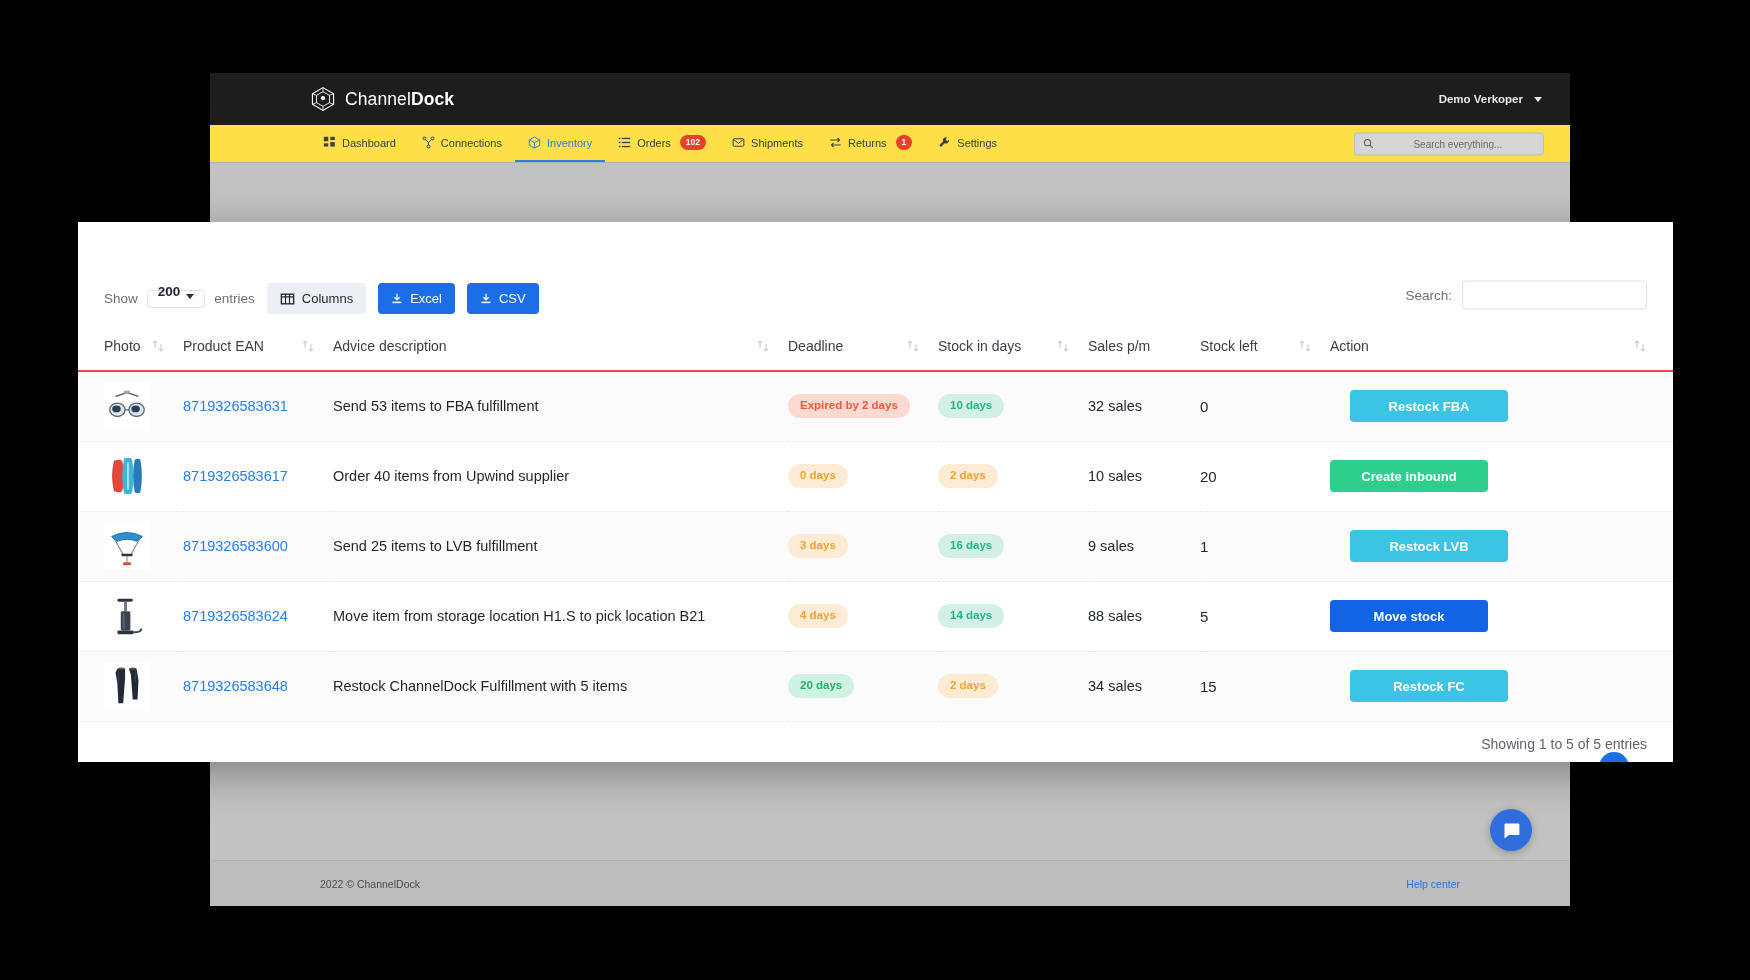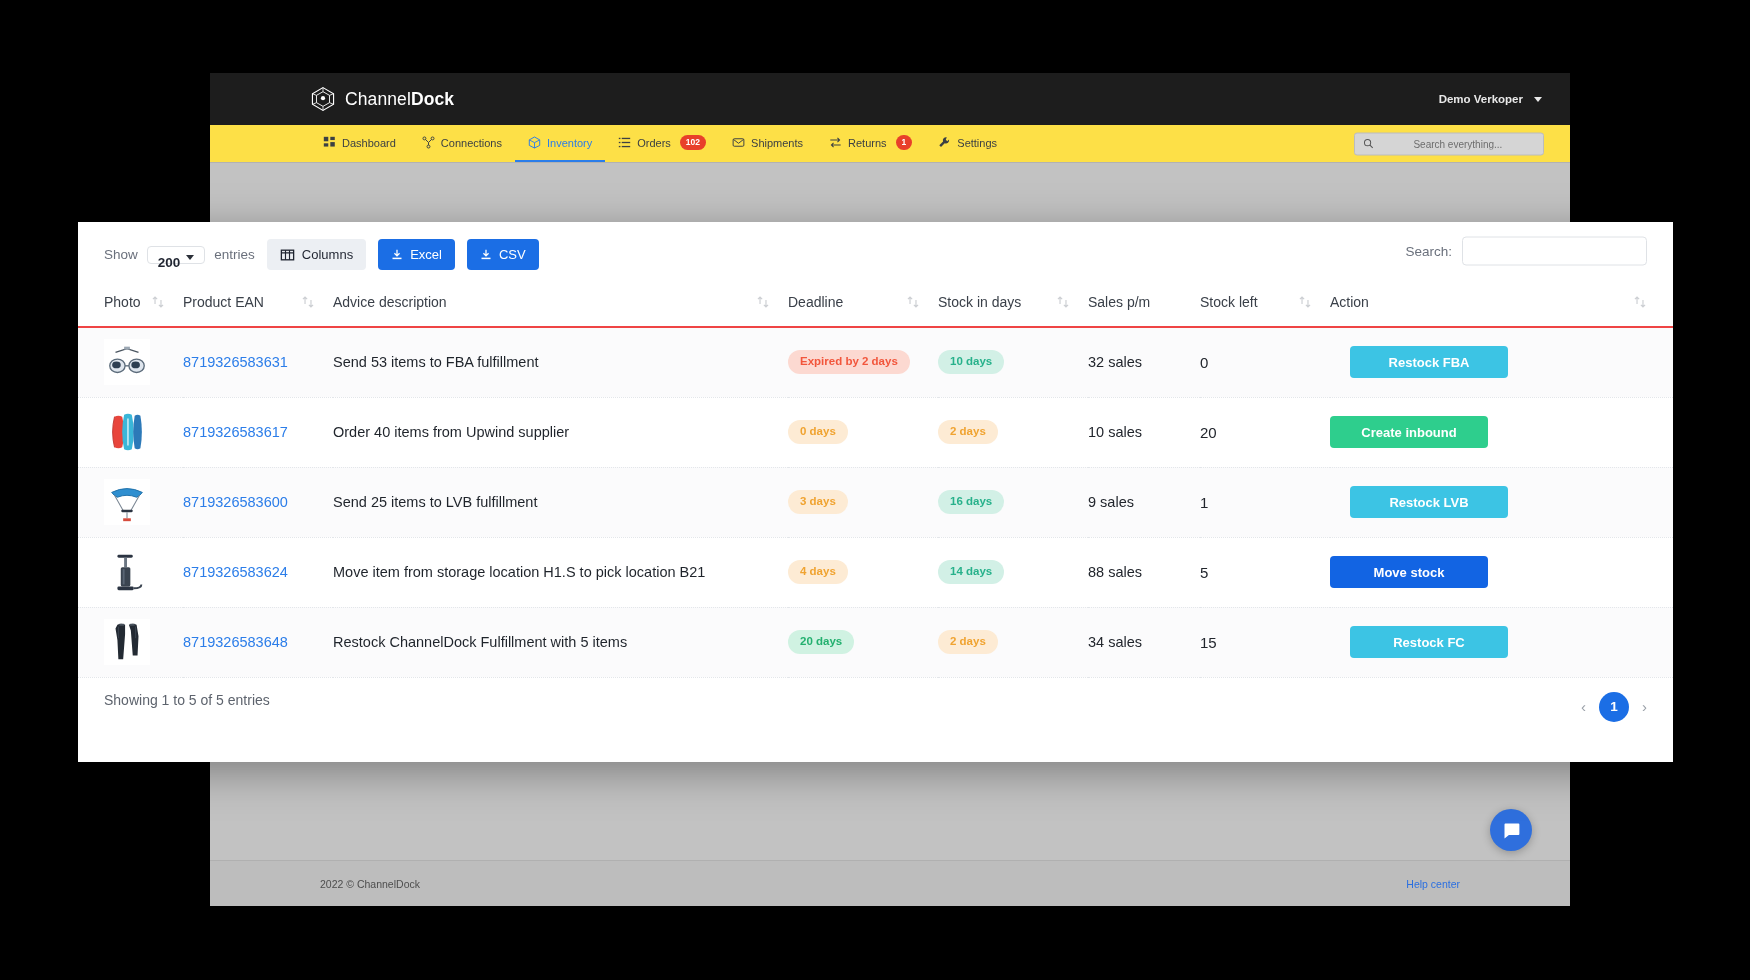--- a/index.html
+++ b/index.html
@@ -94,26 +94,27 @@
     width: 1595px; height: 540px;
     background: #fff;
     box-shadow: 0 10px 40px rgba(0,0,0,.35);
     overflow: hidden;
   }
 
   .panel-toolbar {
     display: flex; align-items: center;
     padding: 17px 26px 10px 26px;
     position: relative;
+    margin-top: 44px;
   }
   .show-label, .entries-label { font-size: 13.5px; color: #6a707c; }
   .len-select {
     margin: 0 9px; height: 16px; min-width: 56px;
     border: 1px solid #dfe2e6; border-radius: 4px; background: #fff;
-    display: flex; align-items: flex-start; justify-content: center; gap: 6px;
+    display: flex; align-items: flex-end; justify-content: center; gap: 6px;
     padding: 8px 10px; font-size: 13.5px; color: #1f2430; font-weight: 700;
   }
   .sel-caret { width: 0; height: 0; border-left: 4px solid transparent; border-right: 4px solid transparent; border-top: 5px solid #2b2f38; }
 
   .tb-btn {
     height: 31px; border-radius: 4px; display: inline-flex; align-items: center; gap: 7px;
     padding: 0 13px; font-size: 13px; font-weight: 400; margin-left: 12px; cursor: pointer;
     border: 0;
   }
   .tb-btn.ghost { background: #eceff3; color: #1f2430; }
@@ -167,22 +168,23 @@
     display: inline-flex; align-items: center; justify-content: center;
     width: 158px; height: 32px; border-radius: 4px; border: 0;
     color: #fff; font-size: 13px; font-weight: 700; cursor: pointer;
   }
   .act-btn.cyan  { background: #3cc4e4; margin-left: 20px; }
   .act-btn.green { background: #2ece8d; }
   .act-btn.blue  { background: #1264e3; }
 
   
   .panel-footer {
-    display: flex; align-items: flex-start; justify-content: space-between;
+    display: flex; align-items: flex-end; justify-content: space-between;
     padding: 14px 26px 16px 26px;
+    flex-direction: column;
   }
   .showing { font-size: 14px; color: #5d636d; }
   .pager { display: flex; align-items: center; gap: 13px; }
   .pg-arrow { color: #9aa0a8; font-size: 15px; cursor: pointer; user-select: none; }
   .pg-num {
     width: 30px; height: 30px; border-radius: 50%; background: #1b6ee5; color: #fff;
     display: flex; align-items: center; justify-content: center; font-size: 13.5px; font-weight: 700;
     cursor: pointer;
   }
 </style>

